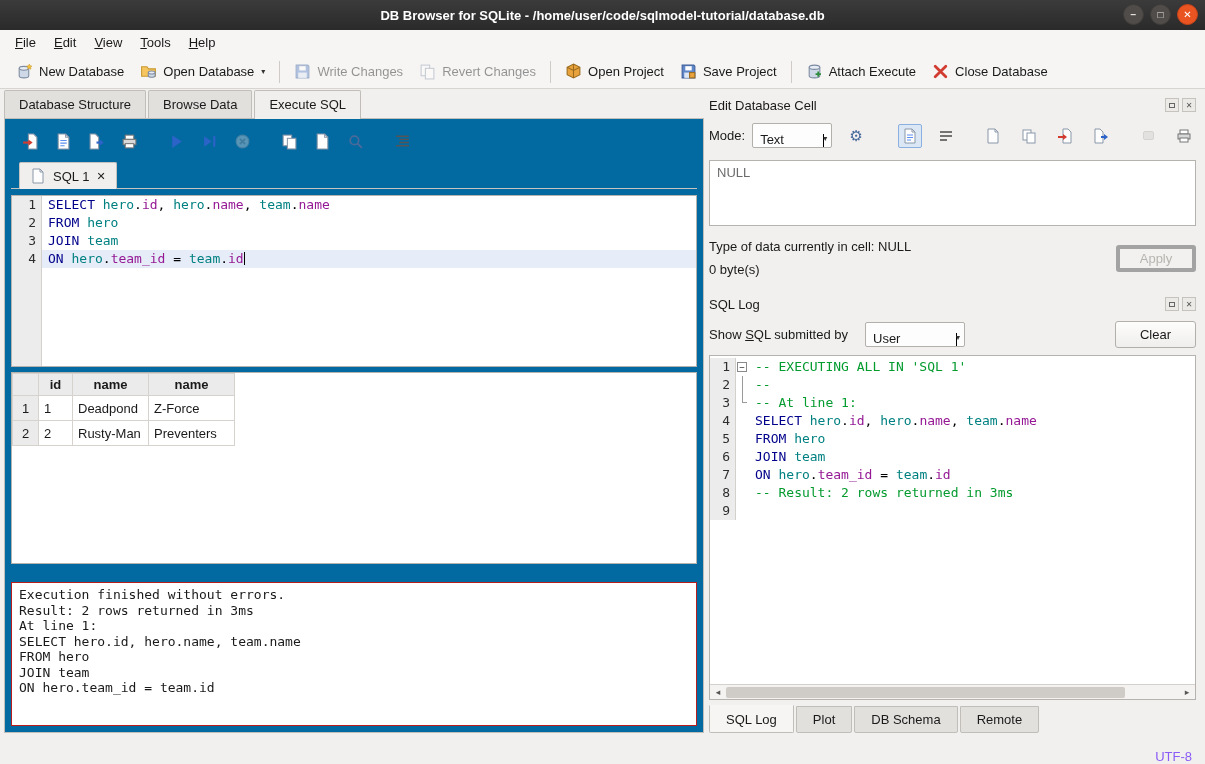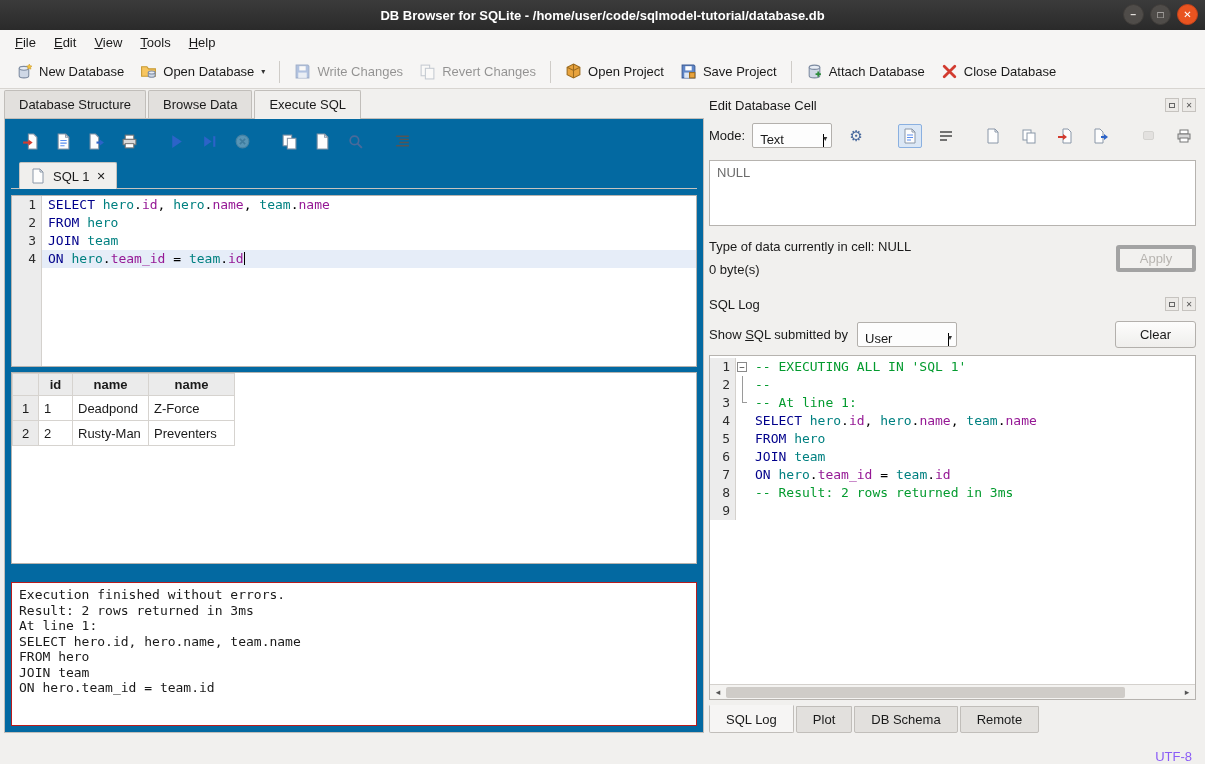--- a/index.html
+++ b/index.html
@@ -91,21 +91,21 @@
   .cell-icon-btn.gap{margin-left:16px}
   .cell-icon-btn.disabled{opacity:.4}
   .gear{font-size:15px;color:#47689c}
   .null-chip{width:11px;height:9px;background:#cfcdc9;border:1px solid #aaa8a4;border-radius:2px;display:block}
 
   .cell-editor{height:66px;background:#fff;border:1px solid #b6b3af;margin-top:12px;padding:4px 7px;color:#6b6b6b}
   .type-row{display:flex;align-items:center;margin-top:13px}
   .type-col{flex:1;display:flex;flex-direction:column;gap:8px}
   .apply-btn{width:80px;height:27px;background:#f2f1ef;border:4px solid #a3a3a3;border-radius:3px;color:#b7b4b0;display:flex;align-items:center;justify-content:center}
 
-  .filter-row{display:flex;align-items:center;gap:9px;margin-top:7px}
+  .filter-row{display:flex;align-items:center;gap:17px;margin-top:7px}
   .mnemonic{text-decoration:underline}
   .clear-btn{margin-left:auto;height:27px;padding:0 24px;background:linear-gradient(#fdfdfc,#efeeec);border:1px solid #b3b0ac;border-radius:3px;display:flex;align-items:center}
 
   .log-box{flex:1;margin-top:7px;background:#fff;border:1px solid #b6b3af;display:flex;flex-direction:column;overflow:hidden;font-family:"DejaVu Sans Mono","Liberation Mono",monospace;font-size:13px}
   .log-lines{flex:1;display:flex;flex-direction:column;padding-top:2px}
   .log-gutter{width:26px}
   .fold{width:13px;flex-shrink:0;position:relative;background:#fff}
   .fold .fbox{position:absolute;left:1px;top:4px;width:10px;height:10px;border:1px solid #8a8a8a;background:#fff;font-size:9px;line-height:8px;text-align:center;color:#333}
   .fold .vline{position:absolute;left:6px;top:0;bottom:0;border-left:1px solid #9a9a9a}
   .fold .corner{position:absolute;left:6px;top:0;height:9px;width:5px;border-left:1px solid #9a9a9a;border-bottom:1px solid #9a9a9a}
@@ -275,21 +275,21 @@
       <svg class="icn">
           <use href="#i-savecube"></use>
         </svg>
       <span class="lbl">Save Project</span>
     </div>
     <div class="tb-sep"></div>
     <div class="tb-btn">
       <svg class="icn">
           <use href="#i-attach"></use>
         </svg>
-      <span class="lbl">Attach Database</span>
+      <span class="lbl">Attach Execute</span>
     </div>
     <div class="tb-btn">
       <svg class="icn">
           <use href="#i-closex"></use>
         </svg>
       <span class="lbl">Close Database</span>
     </div>
   </div>
 
   <div class="main">

